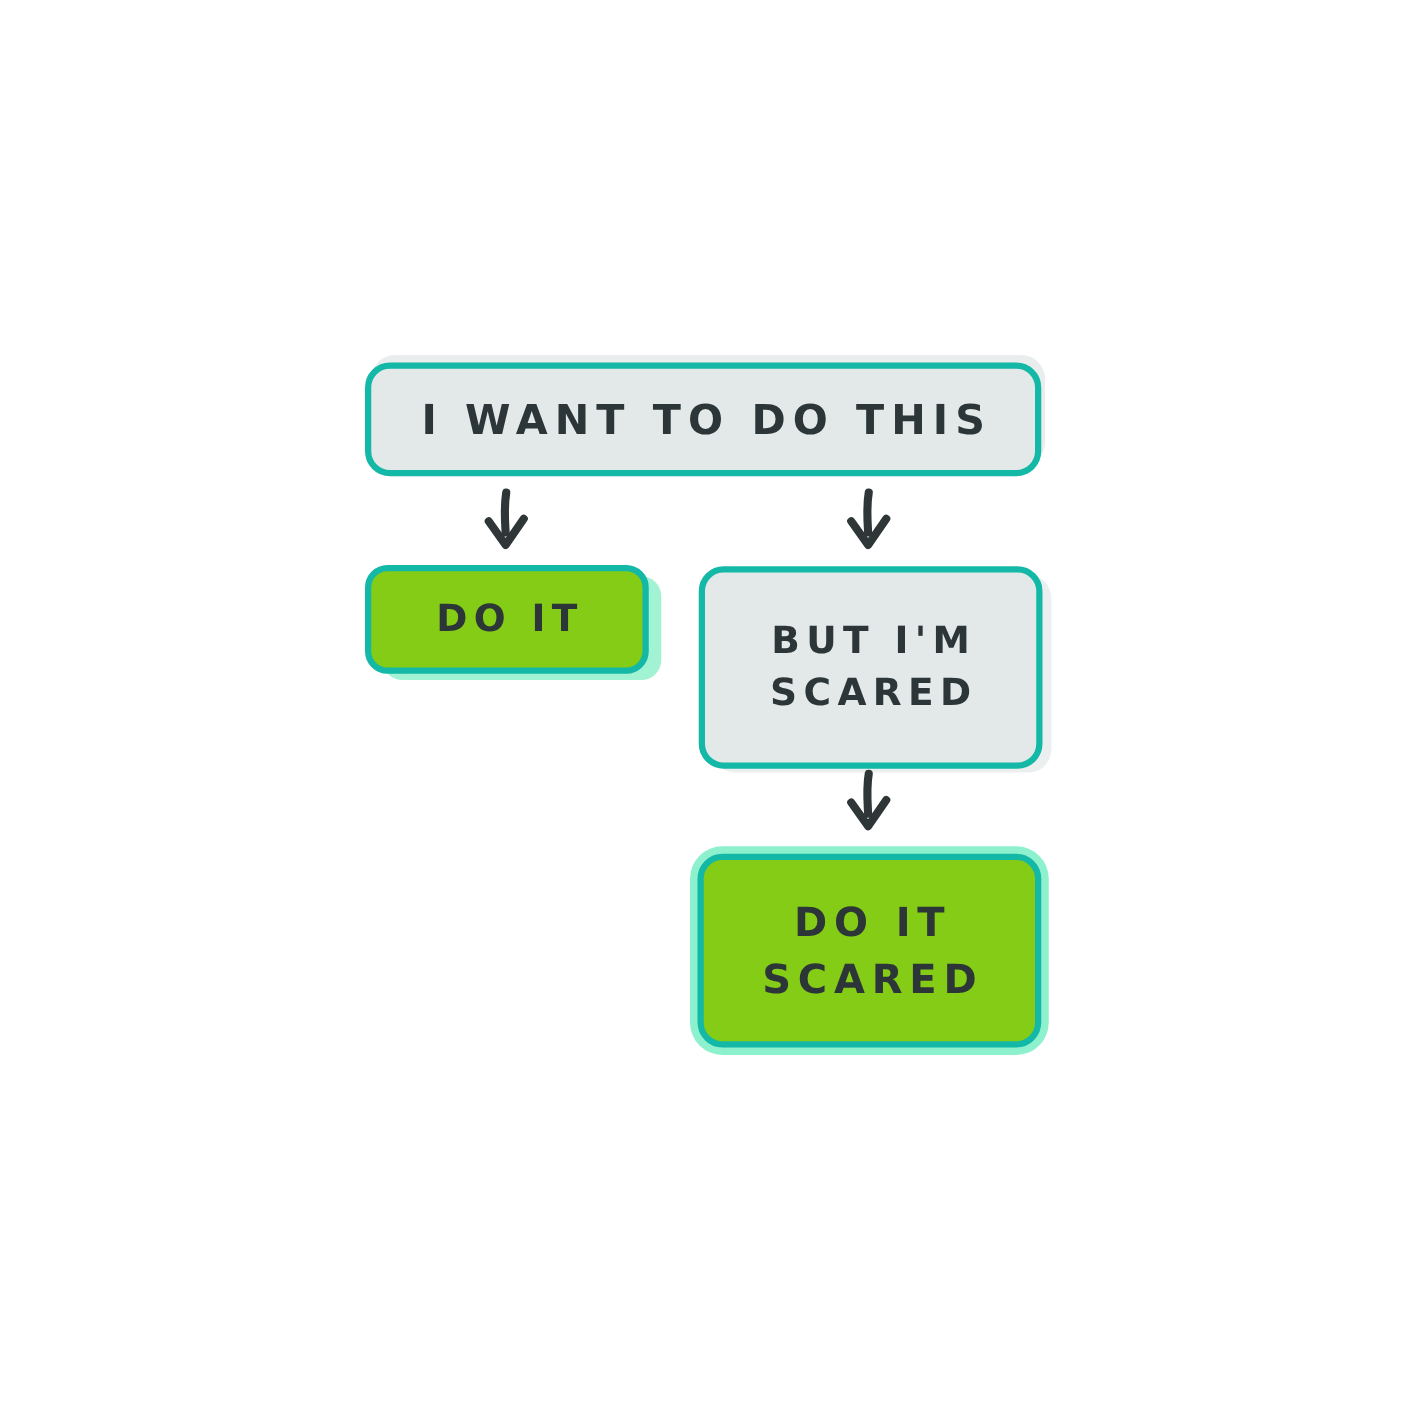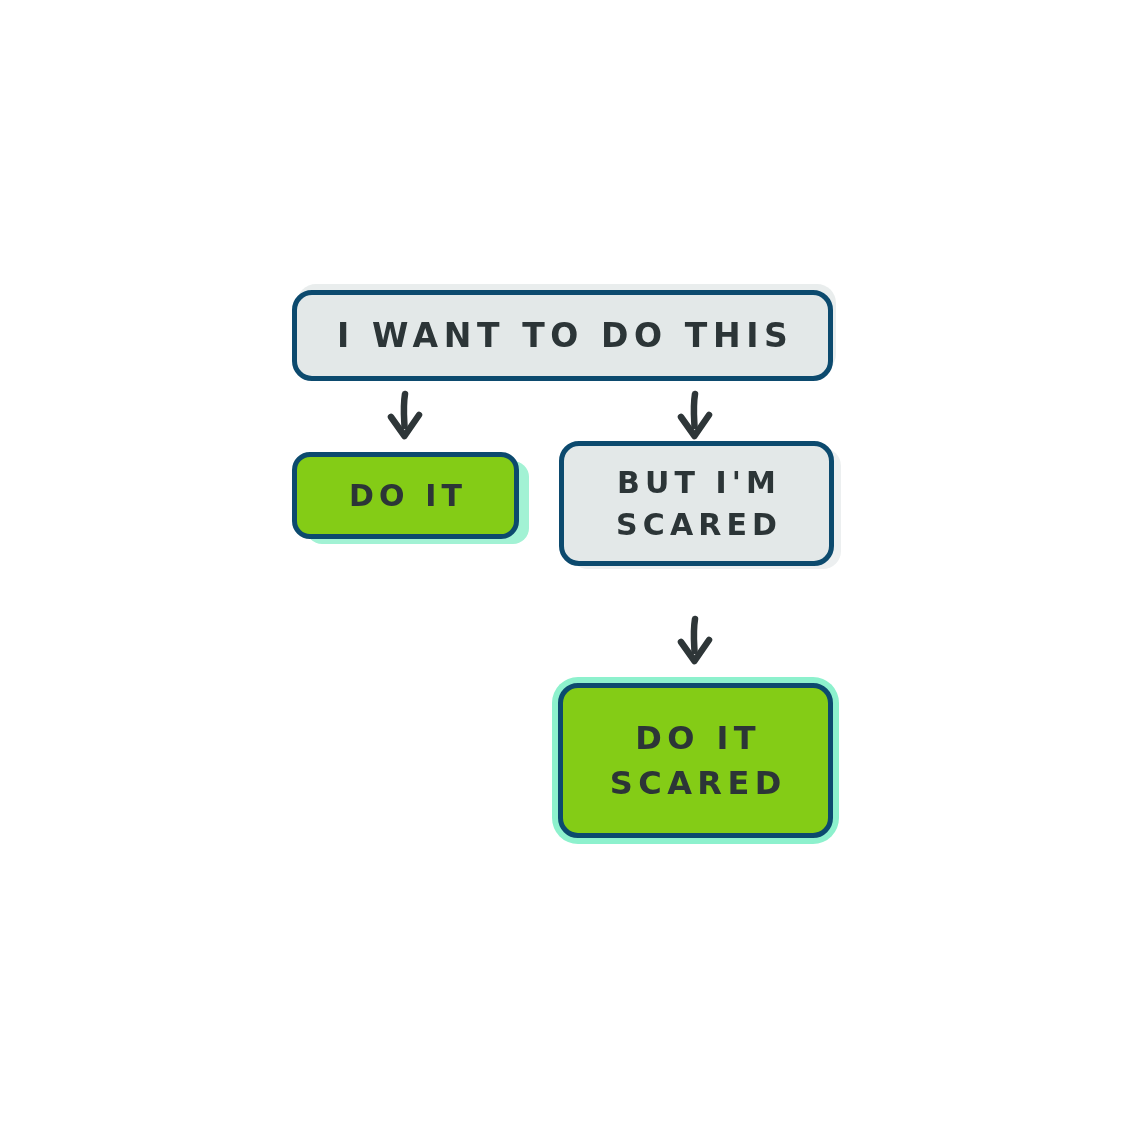--- a/index.html
+++ b/index.html
@@ -11,21 +11,21 @@
     position: relative;
     width: 1122px;
     height: 1122px;
     background: #ffffff;
     font-family: "DejaVu Sans", "Liberation Sans", sans-serif;
     overflow: hidden;
   }
   .node {
     position: absolute;
     box-sizing: border-box;
-    border: 5px solid #0c4a6e;
+    border: 5px solid #14b8a6;
     border-radius: 20px;
     display: flex;
     flex-direction: column;
     align-items: center;
     justify-content: center;
     text-align: center;
     color: #2c3537;
     font-weight: bold;
   }
   .node--gray { background: #e3e8e8; }
@@ -44,22 +44,22 @@
     font-size: 33px;
   }
   #do-it-box {
     left: 292px; top: 452px;
     width: 227px; height: 87px;
     border-radius: 18px;
     box-shadow: 12px 7px 0 -2px #a2f2d4;
     font-size: 30px;
   }
   #but-scared-box {
-    left: 559px; top: 441px;
-    width: 275px; height: 125px;
+    left: 559px; top: 453px;
+    width: 275px; height: 162px;
     box-shadow: 9px 5px 0 -2px #eceff0;
     font-size: 30px;
     line-height: 42px;
   }
   #do-it-scared-box {
     left: 558px; top: 683px;
     width: 275px; height: 155px;
     box-shadow: 0 0 0 6px #8df1cd;
     font-size: 32px;
     line-height: 45px;

